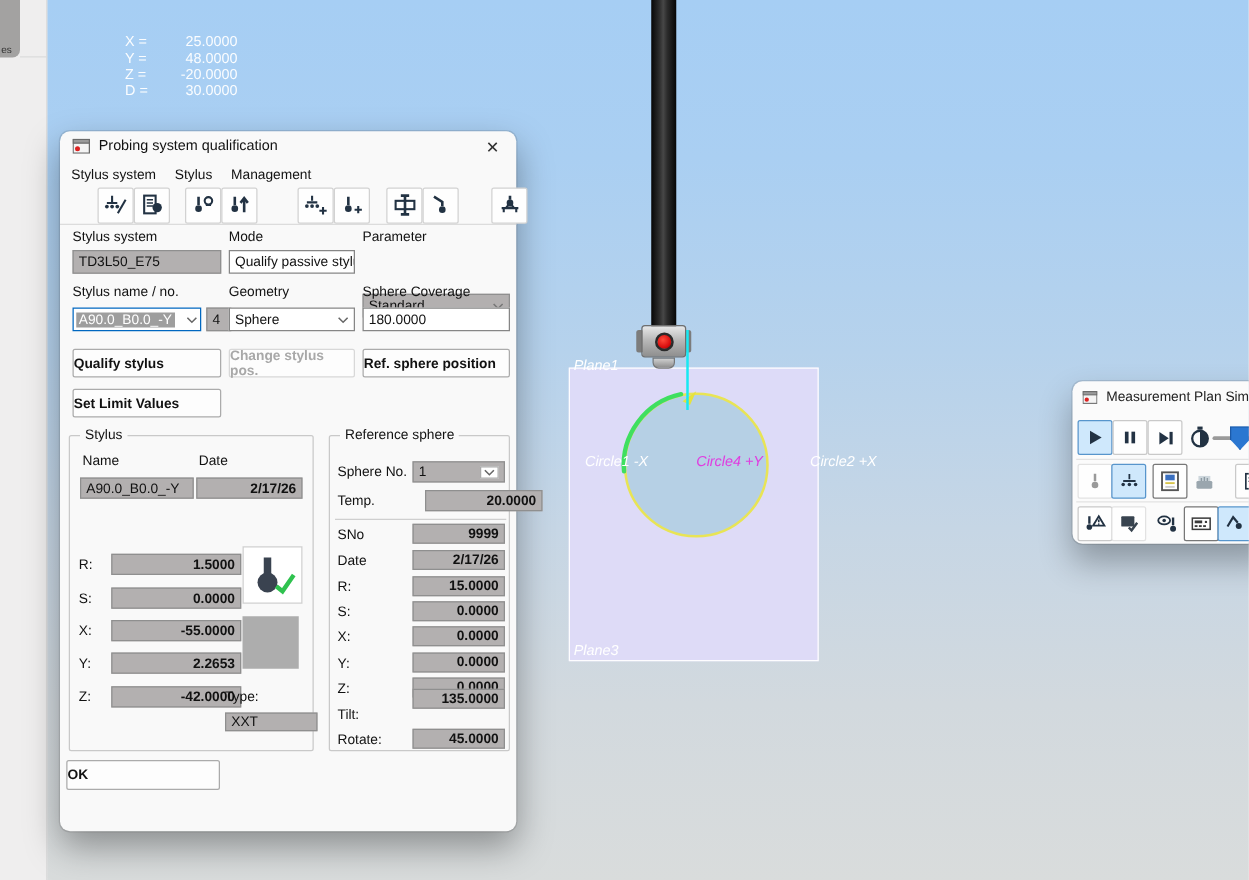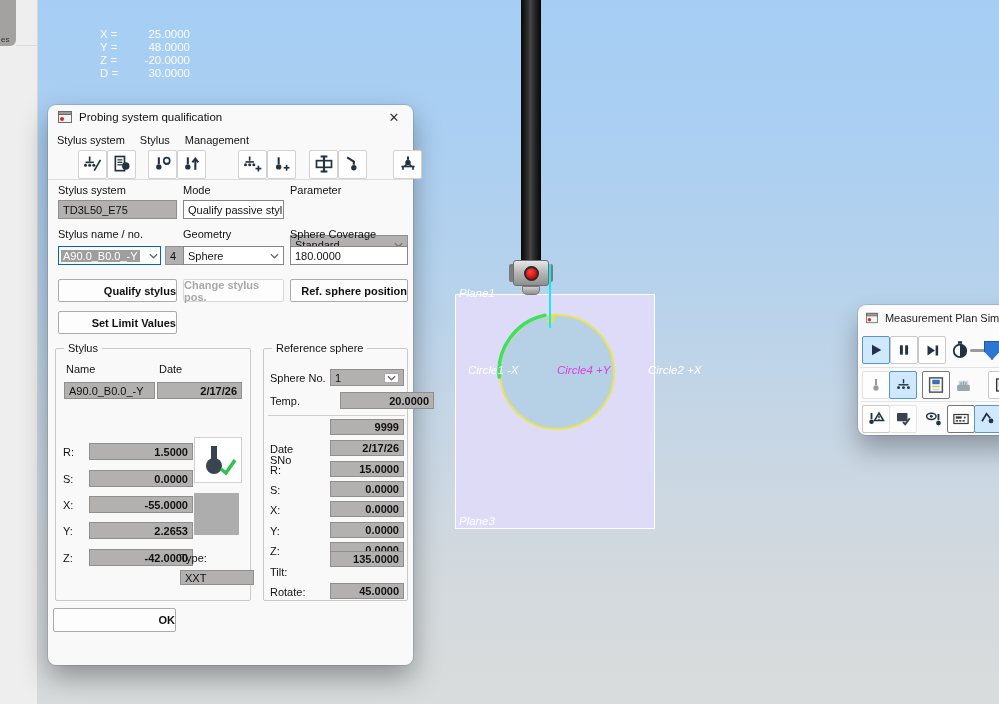--- a/index.html
+++ b/index.html
@@ -63,21 +63,21 @@
   .gfield{background:#b3b0b0;border:1px solid #8f8f8f;font-size:11px;padding:0 4px;
     display:flex;align-items:center;overflow:hidden;white-space:nowrap;}
   .gfield.num{justify-content:flex-end;font-weight:bold;}
   .wfield{background:#fff;border:1px solid #868686;font-size:11px;padding:0 4px;
     display:flex;align-items:center;overflow:hidden;white-space:nowrap;}
   .dd{justify-content:space-between;}
   .chev{flex:0 0 auto;margin-left:4px;display:flex;align-items:center;}
   .combo-focus{background:#fff;border:1px solid #0067c0;display:flex;align-items:center;padding:0 2px;}
   .combo-sel{background:#9e9e9e;color:#fff;padding:0 2px;white-space:nowrap;overflow:hidden;}
   .btn{background:#fdfdfd;border:1px solid #ababab;border-radius:2px;font-weight:700;font-size:11px;
-    display:flex;align-items:center;justify-content:flex-end;color:#111;}
+    display:flex;align-items:center;justify-content:flex-start;color:#111;}
   .btn.disabled{color:#a8a8a8;border-color:#d8d8d8;}
   .group{border:1px solid #c9c9c9;border-radius:2px;}
   .gtitle{position:absolute;top:-7px;left:8px;background:#f9f9f9;padding:0 4px;font-size:11px;}
   .iconbox{background:#fff;border:1px solid #cfcfcf;display:flex;align-items:center;justify-content:center;}
   .graysq{background:#adadad;}
 
   
   .simwin{left:858px;top:305px;width:160px;height:130px;background:#fbfbfb;border-radius:8px 0 0 8px;
     box-shadow:0 14px 26px rgba(0,0,0,0.30), 0 0 0 1px rgba(0,0,0,0.10);font-size:11px;color:#222;}
   .s-titlebar{left:0;top:0;width:100%;height:26px;display:flex;align-items:center;gap:7px;padding:0 8px;}
@@ -364,21 +364,21 @@
             <path d="M1 1 L5 5 L9 1" fill="none" stroke="#666" stroke-width="1.4"></path>
           </svg>
         </span>
     </div>
     <span class="abs lbl" style="left:6px;top:46px;">Temp.</span>
     <div class="abs gfield num" style="left:76px;top:43px;width:94px;height:17px;">
       <span>20.0000</span>
     </div>
     <div class="abs" style="left:4px;top:66px;width:137px;height:1px;background:#cfcfcf;"></div>
 
-    <span class="abs lbl" style="left:6px;top:73px;margin-top:32px;">SNo</span>
+    <span class="abs lbl" style="left:6px;top:73px;">SNo</span>
     <div class="abs gfield num" style="left:66px;top:70px;width:74px;height:16px;">
       <span>9999</span>
     </div>
     <span class="abs lbl" style="left:6px;top:94px;">Date</span>
     <div class="abs gfield num" style="left:66px;top:91px;width:74px;height:16px;">
       <span>2/17/26</span>
     </div>
     <span class="abs lbl" style="left:6px;top:115px;">R:</span>
     <div class="abs gfield num" style="left:66px;top:112px;width:74px;height:16px;">
       <span>15.0000</span>

